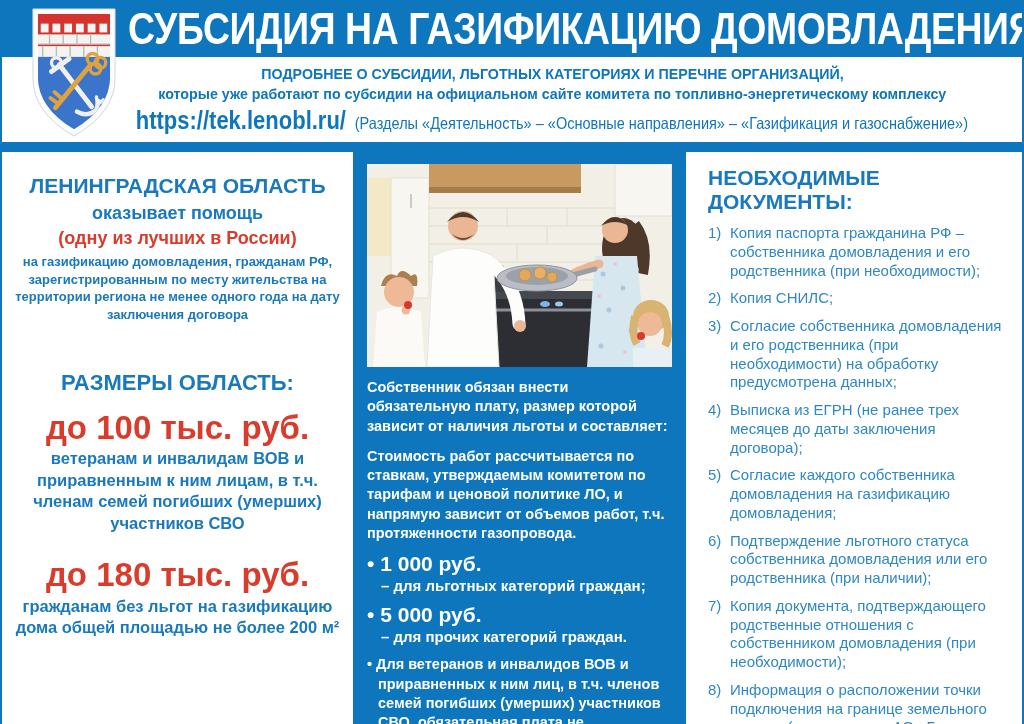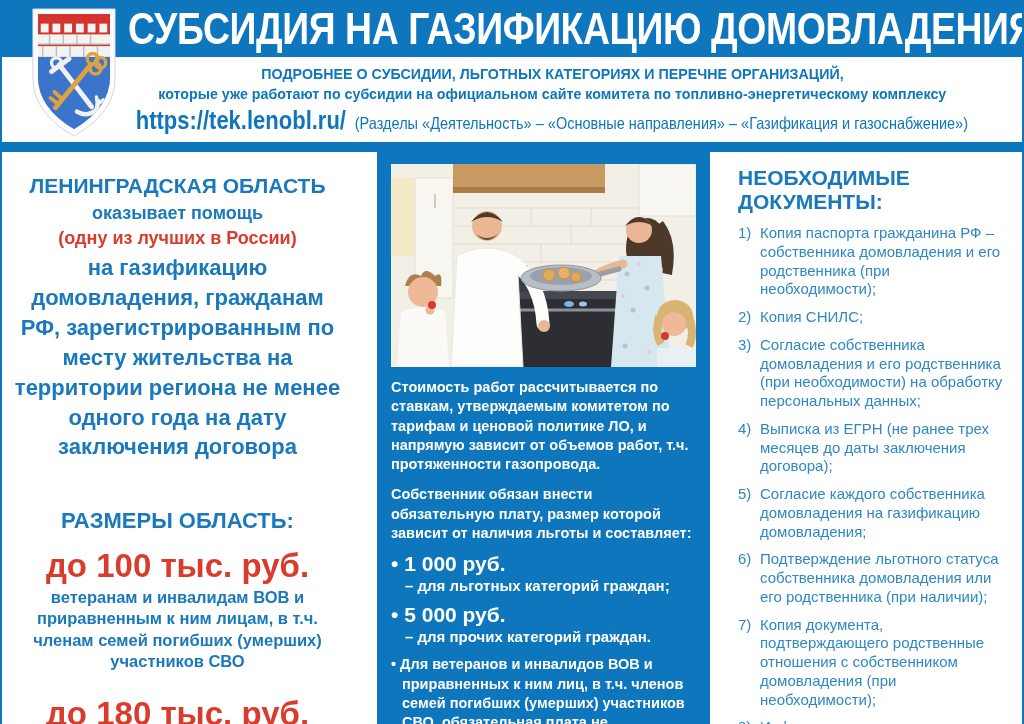--- a/index.html
+++ b/index.html
@@ -23,30 +23,30 @@
     align-items:center;justify-content:center;gap:3px;overflow:hidden;}
   .sub1{color:var(--primary-blue);font-weight:bold;font-size:15px;white-space:nowrap;transform:scaleX(.95);}
   .sub2{color:var(--primary-blue);font-weight:bold;font-size:15.5px;white-space:nowrap;transform:scaleX(.92);}
   .url-line{display:flex;align-items:baseline;gap:10px;white-space:nowrap;transform:scaleX(.88);}
   .url{color:var(--primary-blue);font-weight:bold;font-size:25px;text-decoration:none;}
   .url-note{color:var(--primary-blue);font-weight:400;font-size:16.5px;}
   .header-strip{height:10px;background:var(--primary-blue);}
   .logo{position:absolute;left:28px;top:8px;width:88px;height:130px;z-index:5;}
 
   
-  .content{display:flex;height:572px;gap:24px;}
+  .content{display:flex;height:572px;}
   .col-left{width:351px;padding:12px 10px 0 10px;text-align:center;}
   .col-mid{width:333px;background:var(--primary-blue);padding:12px 14px 0 14px;color:#fff;}
-  .col-right{flex:1;padding:14px 16px 0 4px;}
+  .col-right{flex:1;padding:14px 16px 0 22px;}
 
   
   .region-title{color:var(--text-blue);font-weight:bold;font-size:21px;margin-top:10px;}
   .blue-line{color:var(--text-blue);font-weight:bold;font-size:18px;margin-top:5px;}
   .red-line{color:var(--accent-red);font-weight:bold;font-size:18px;margin-top:4px;}
-  .left-par{color:var(--text-blue);font-weight:bold;font-size:22px;line-height:1.36;margin-top:4px;}
+  .left-par{color:var(--text-blue);font-weight:bold;font-size:13px;line-height:1.36;margin-top:4px;}
   .sizes-title{color:var(--text-blue);font-weight:bold;font-size:22px;margin-top:46px;}
   .amount{color:var(--accent-red);font-weight:bold;font-size:33px;line-height:1.05;margin-top:15px;}
   .amount-desc{color:var(--text-blue);font-weight:bold;font-size:16.5px;line-height:1.3;margin-top:3px;}
   .gap-lg{margin-top:24px;}
 
   
   .photo-frame{width:100%;height:203px;overflow:hidden;}
   .photo-frame svg{display:block;width:100%;height:100%;}
   .mid-par{font-weight:bold;font-size:14.5px;line-height:1.33;margin-top:11px;}
   .fee-amount{font-weight:bold;font-size:21px;margin-top:9px;}
@@ -226,22 +226,22 @@
 
           <ellipse cx="284" cy="152" rx="18" ry="16" fill="#d9b372"></ellipse>
           <circle cx="283" cy="160" r="12" fill="#eeb996"></circle>
           <path d="M268 152 q-4 18 2 28" stroke="#d9b372" stroke-width="8" fill="none"></path>
           <path d="M298 152 q6 18 0 30" stroke="#d9b372" stroke-width="8" fill="none"></path>
           <rect x="266" y="184" width="39" height="19" fill="#e8f0f5"></rect>
           <circle cx="274" cy="172" r="4" fill="#d8392f"></circle>
         </svg>
       </div>
 
+      <div class="mid-par">Собственник обязан внести обязательную плату, размер которой зависит от наличия льготы и составляет:</div>
       <div class="mid-par">Стоимость работ рассчитывается по ставкам, утверждаемым комитетом по тарифам и ценовой политике ЛО, и напрямую зависит от объемов работ, т.ч. протяженности газопровода.</div>
-      <div class="mid-par">Собственник обязан внести обязательную плату, размер которой зависит от наличия льготы и составляет:</div>
 
       <div>
         <div class="fee-amount">1 000 руб.</div>
         <div class="fee-note">– для льготных категорий граждан;</div>
       </div>
       <div>
         <div class="fee-amount">5 000 руб.</div>
         <div class="fee-note">– для прочих категорий граждан.</div>
       </div>
 
@@ -254,21 +254,21 @@
       <div class="doc-item">
         <span class="doc-num">1)</span>
         <span class="doc-text">Копия паспорта гражданина РФ – собственника домовладения и его родственника (при необходимости);</span>
       </div>
       <div class="doc-item">
         <span class="doc-num">2)</span>
         <span class="doc-text">Копия СНИЛС;</span>
       </div>
       <div class="doc-item">
         <span class="doc-num">3)</span>
-        <span class="doc-text">Согласие собственника домовладения и его родственника (при необходимости) на обработку персональных данных;</span>
+        <span class="doc-text">Согласие собственника домовладения и его родственника (при необходимости) на обработку предусмотрена данных;</span>
       </div>
       <div class="doc-item">
         <span class="doc-num">4)</span>
         <span class="doc-text">Выписка из ЕГРН (не ранее трех месяцев до даты заключения договора);</span>
       </div>
       <div class="doc-item">
         <span class="doc-num">5)</span>
         <span class="doc-text">Согласие каждого собственника домовладения на газификацию домовладения;</span>
       </div>
       <div class="doc-item">

